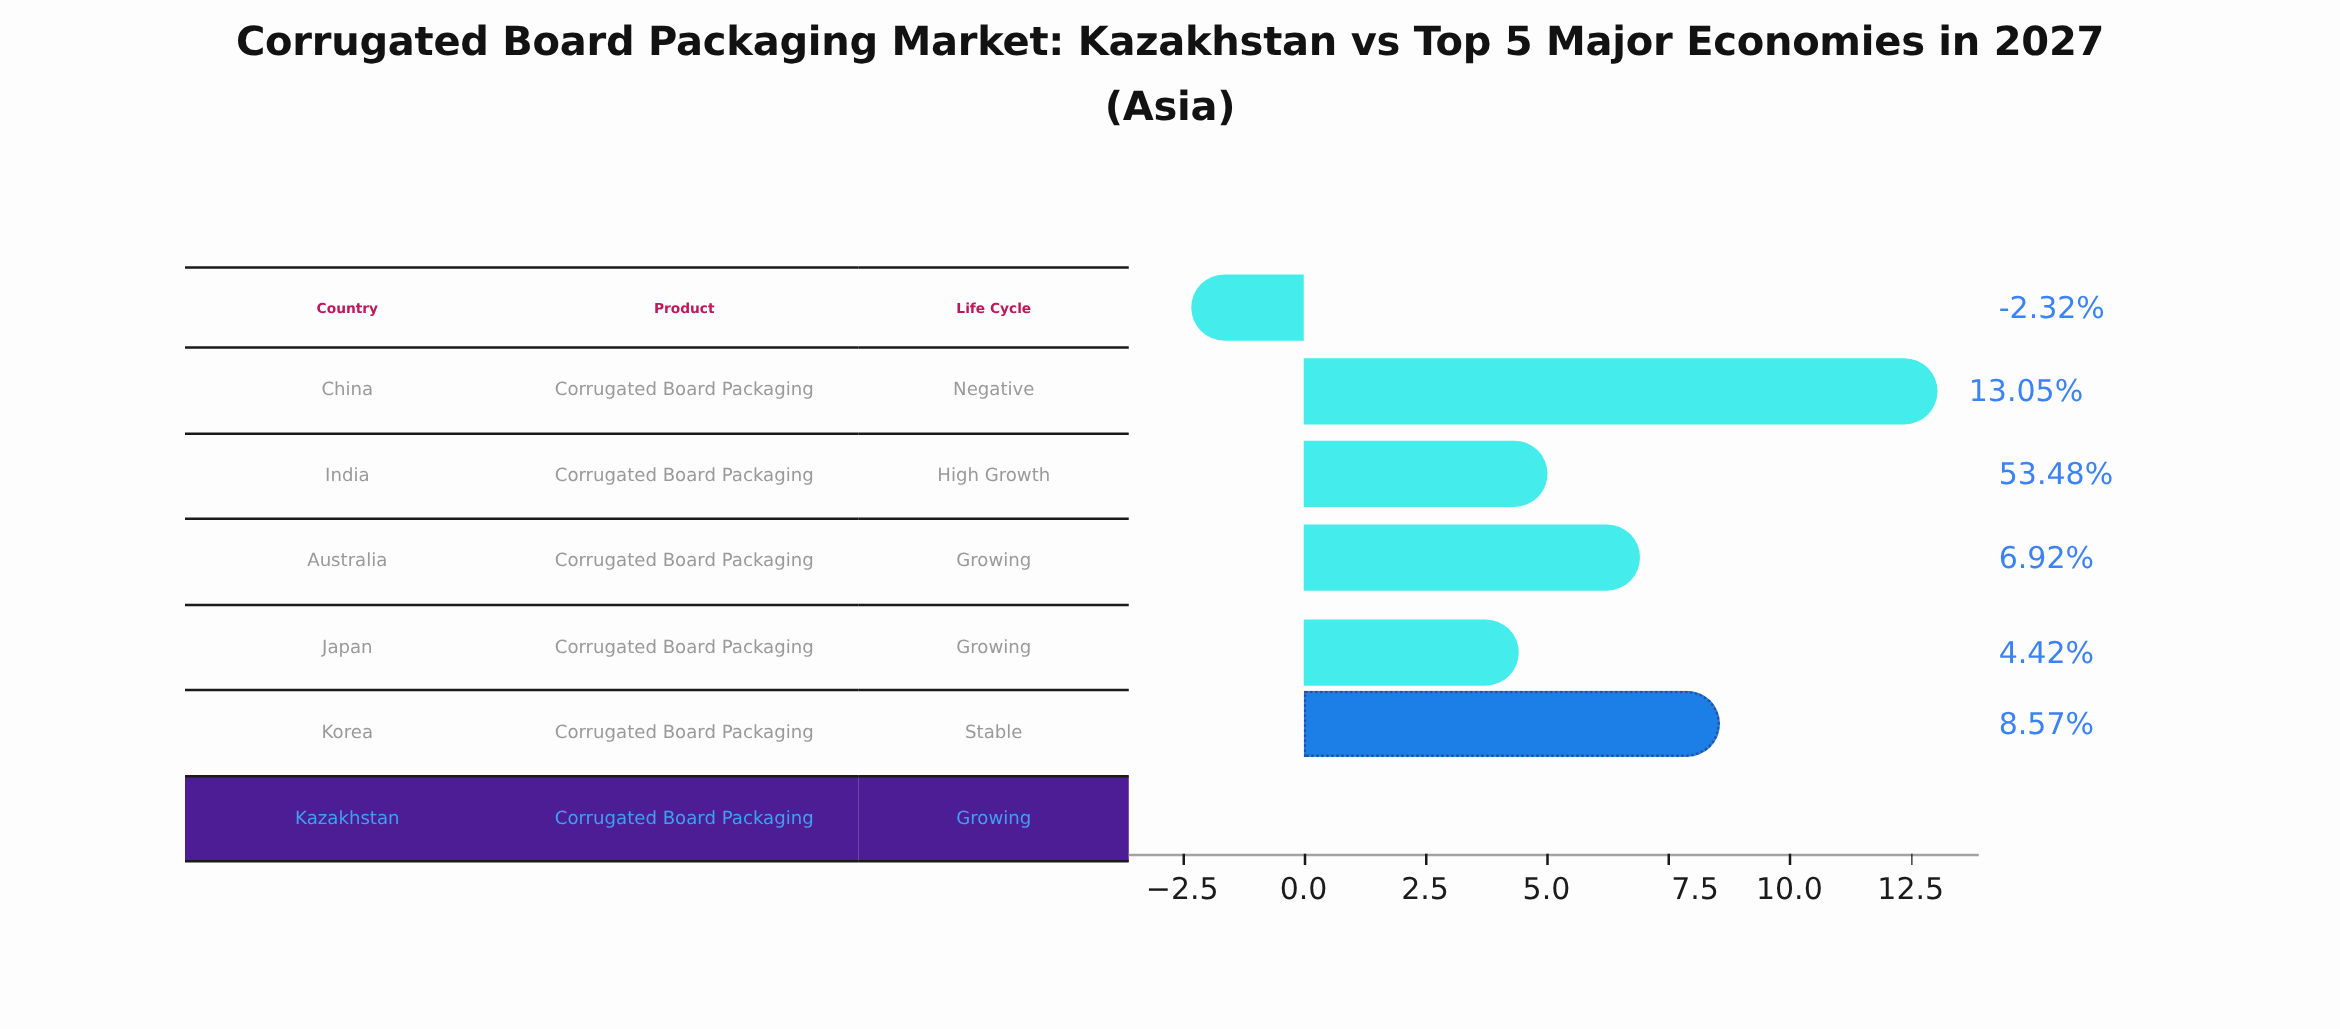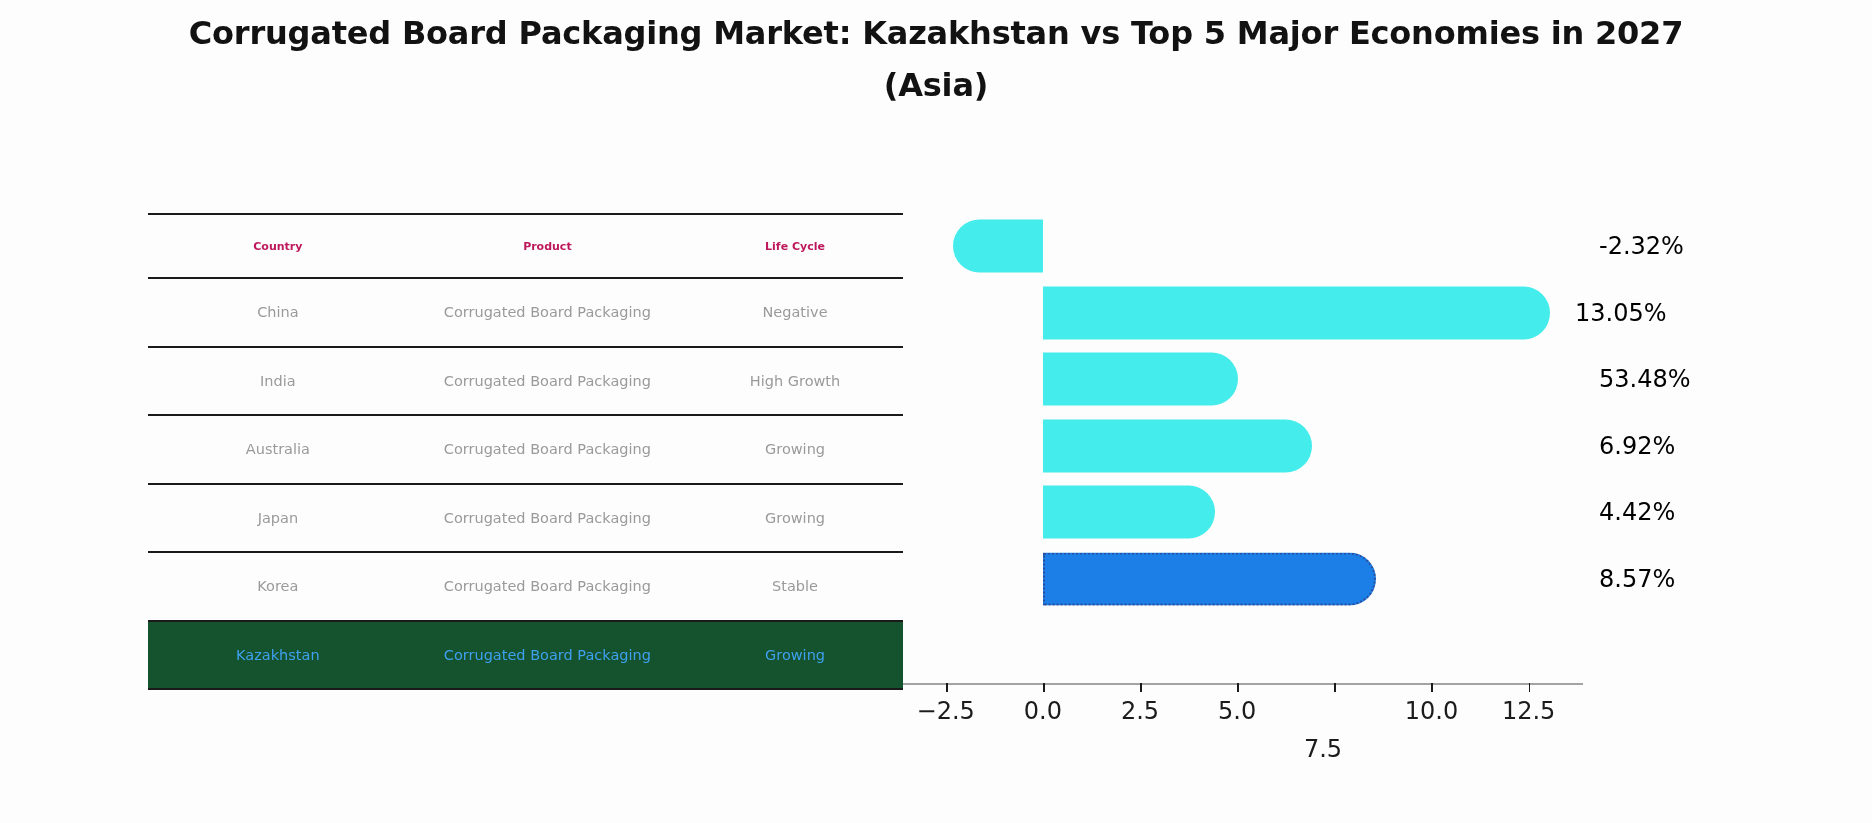--- a/index.html
+++ b/index.html
@@ -68,21 +68,21 @@
     border-bottom: 2.2px solid #1a1a1a;
     height: 62px;
   }
   table.tbl tbody td {
     font-size: 14.5px;
     color: #9a9a9a;
     border-bottom: 2.2px solid #1a1a1a;
   }
   table.tbl tbody tr.highlight td {
     color: #3fa0f0;
-    background: #14532d;
+    background: #4c1d95;
   }
   table.tbl tbody tr:last-child td {
     border-bottom: 2.2px solid #1a1a1a;
   }
 
   
   #chart-panel {
     position: absolute;
     left: 903px;
     top: 213px;
@@ -119,21 +119,21 @@
   .bar.hl {
     background: #1c7fe8;
     border: 2.2px dotted #2a4d9c;
     border-radius: 0 30px 30px 0;
   }
   .bar-value {
     position: absolute;
     top: 50%;
     transform: translateY(-50%);
     font-size: 24px;
-    color: #000000;
+    color: #3b82f6;
     white-space: nowrap;
   }
 
   
   #x-axis {
     position: absolute;
     left: 0;
     top: 470px;
     width: 680px;
     height: 2.4px;
@@ -225,40 +225,40 @@
           <div class="bar-value" style="left: 672px;">13.05%</div>
         </div>
         <div class="bar-row" style="top: 133px;">
           <div class="bar pos" style="left: 139.886px; width: 195.063px;"></div>
           <div class="bar-value" style="left: 696px;">53.48%</div>
         </div>
         <div class="bar-row" style="top: 199.5px;">
           <div class="bar pos" style="left: 139.886px; width: 268.891px;"></div>
           <div class="bar-value" style="left: 696px;">6.92%</div>
         </div>
-        <div class="bar-row" style="top: 266px; text-decoration: underline;">
+        <div class="bar-row" style="top: 276px; text-decoration: underline;">
           <div class="bar pos" style="left: 139.886px; width: 171.749px;"></div>
           <div class="bar-value" style="left: 696px;">4.42%</div>
         </div>
         <div class="bar-row" style="top: 332.5px;">
           <div class="bar hl" style="left: 139.886px; width: 333.006px;"></div>
           <div class="bar-value" style="left: 696px;">8.57%</div>
         </div>
       </div>
     <div id="x-axis">
         <div class="tick" style="left: 42.7429px;"></div>
         <div class="tick-label" style="left: 42.7429px;">−2.5</div>
         <div class="tick" style="left: 139.886px;"></div>
         <div class="tick-label" style="left: 139.886px;">0.0</div>
         <div class="tick" style="left: 237.029px;"></div>
         <div class="tick-label" style="left: 237.029px;">2.5</div>
         <div class="tick" style="left: 334.171px;"></div>
         <div class="tick-label" style="left: 334.171px;">5.0</div>
         <div class="tick" style="left: 431.314px;"></div>
-        <div class="tick-label" style="left: 420px; margin-top: 38px;">7.5</div>
+        <div class="tick-label" style="left: 453px;">7.5</div>
         <div class="tick" style="left: 528.457px;"></div>
         <div class="tick-label" style="left: 528.457px;">10.0</div>
         <div class="tick" style="left: 625.6px;"></div>
         <div class="tick-label" style="left: 625.6px;">12.5</div>
       </div>
   </div>
 
 </div>
 
 </body></html>

